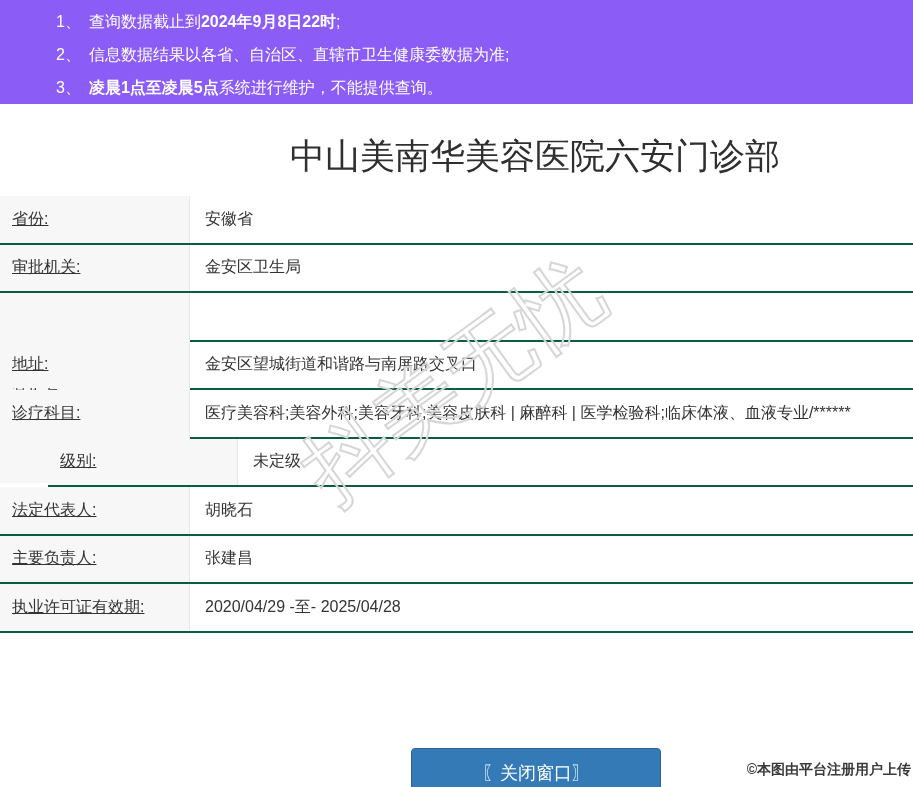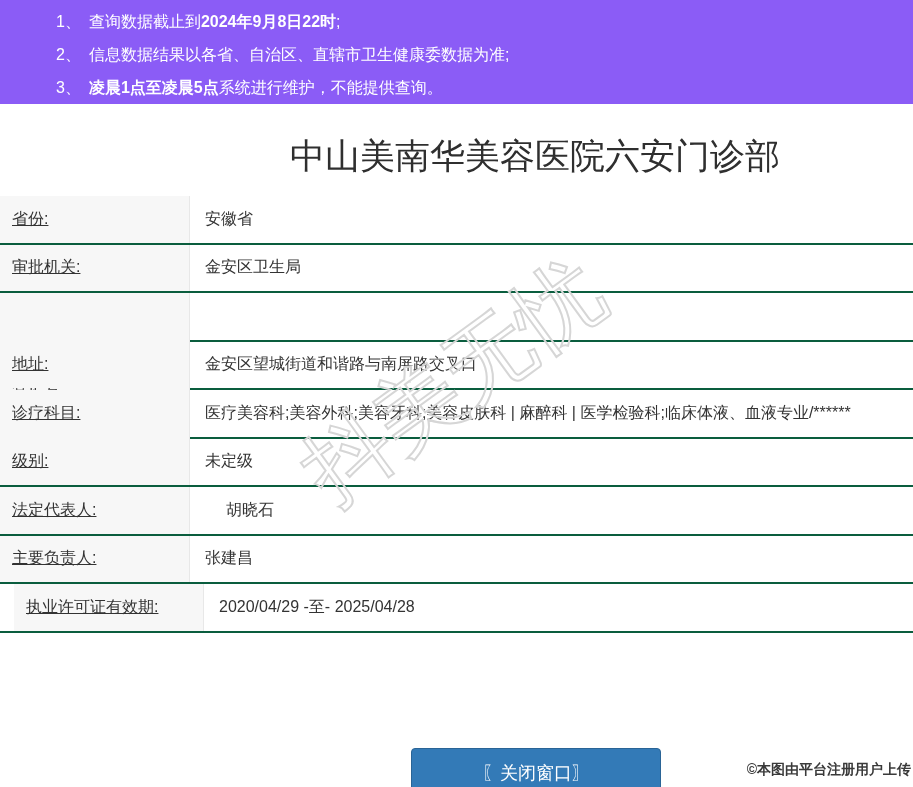--- a/index.html
+++ b/index.html
@@ -73,33 +73,33 @@
         <div class="tvalue">MA2U1P16734150217D1542</div>
       </div>
       <div class="trow" style="border-bottom-color: rgb(10, 93, 62);">
         <div class="tlabel">地址:</div>
         <div class="tvalue">金安区望城街道和谐路与南屏路交叉口</div>
       </div>
       <div class="trow" style="border-bottom-color: rgb(10, 93, 62);">
         <div class="tlabel">诊疗科目:</div>
         <div class="tvalue">医疗美容科;美容外科;美容牙科;美容皮肤科 | 麻醉科 | 医学检验科;临床体液、血液专业/******</div>
       </div>
-      <div class="trow" style="border-bottom-color: rgb(10, 93, 62);">
+      <div class="trow" style="border-bottom-color: rgb(10, 93, 62); margin-left: 48px;">
         <div class="tlabel">级别:</div>
         <div class="tvalue">未定级</div>
       </div>
-      <div class="trow" style="border-bottom-color: rgb(10, 93, 62); gap: 21px;">
+      <div class="trow" style="border-bottom-color: rgb(10, 93, 62);">
         <div class="tlabel">法定代表人:</div>
         <div class="tvalue">胡晓石</div>
       </div>
       <div class="trow" style="border-bottom-color: rgb(10, 93, 62);">
         <div class="tlabel">主要负责人:</div>
         <div class="tvalue">张建昌</div>
       </div>
-      <div class="trow" style="border-bottom-color: rgb(10, 93, 62); padding-left: 14px;">
+      <div class="trow" style="border-bottom-color: rgb(10, 93, 62);">
         <div class="tlabel">执业许可证有效期:</div>
         <div class="tvalue">2020/04/29 -至- 2025/04/28</div>
       </div>
     </div>
 
   <div class="watermark">抖美无忧</div>
 
   <button class="close-btn" style="background: rgb(51, 122, 183);">〖关闭窗口〗</button>
 
   <div class="stamp">©本图由平台注册用户上传</div>

